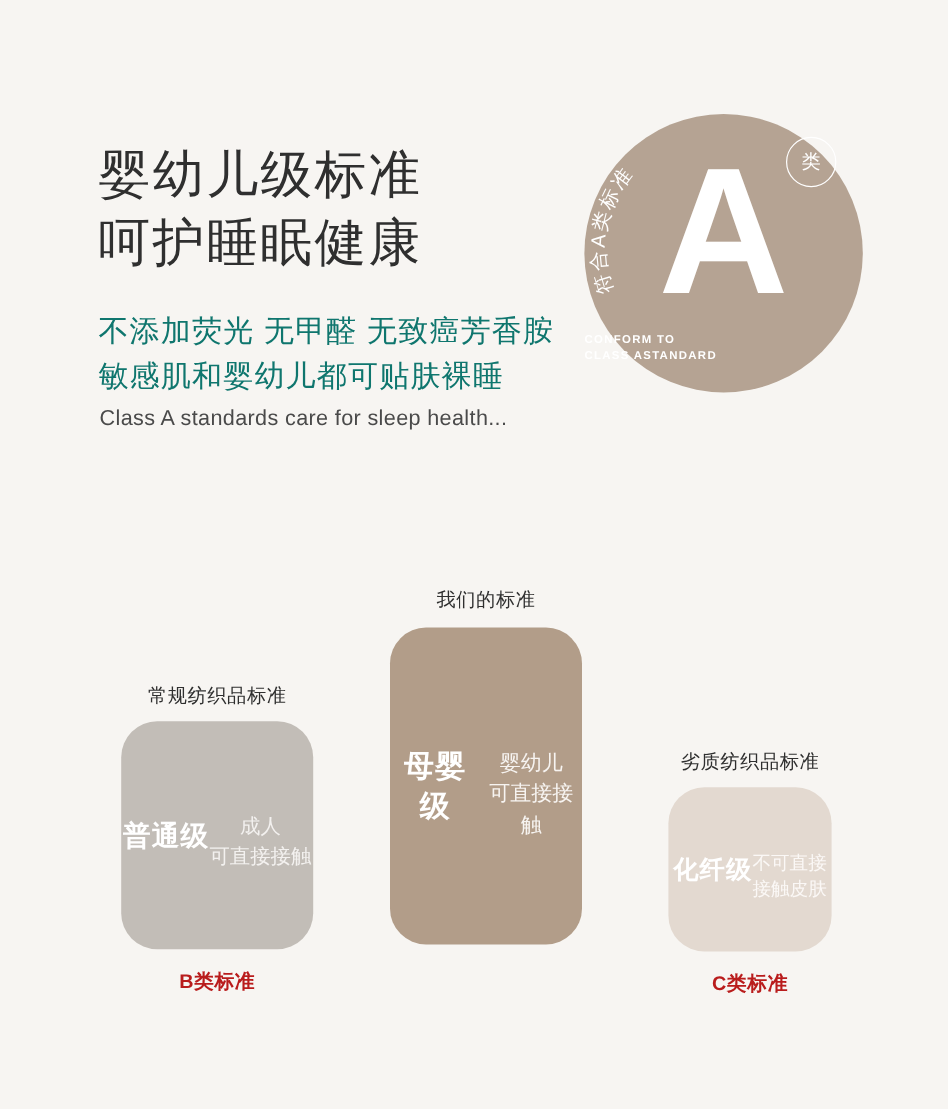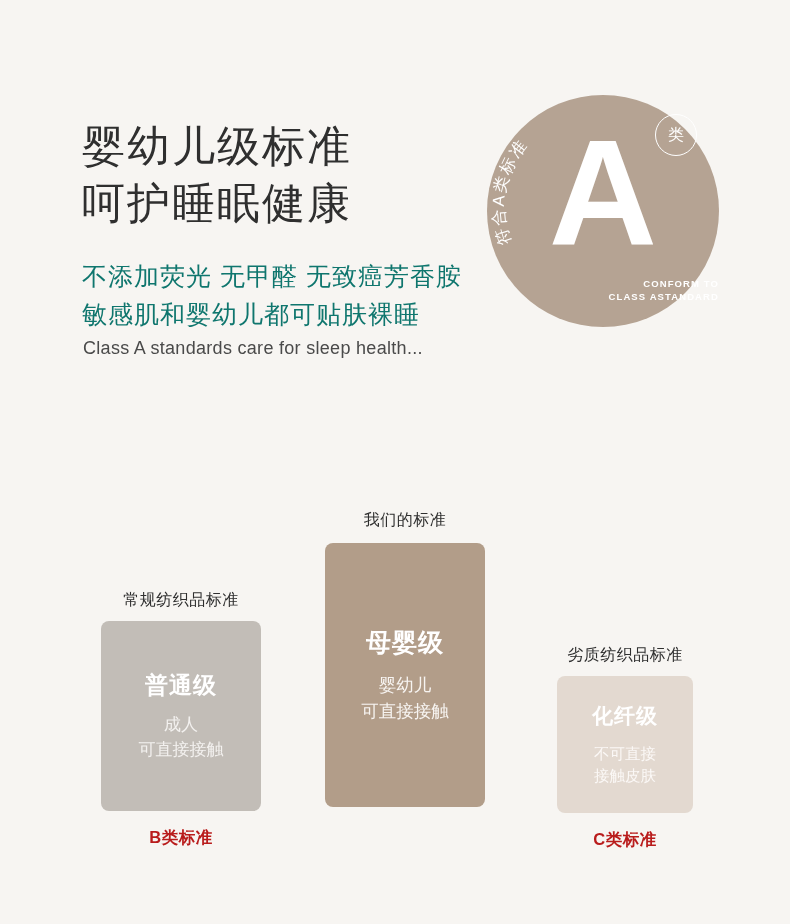--- a/index.html
+++ b/index.html
@@ -74,21 +74,21 @@
     line-height: 150px;
     font-weight: 700;
     color: #ffffff;
     font-family: "Liberation Sans", sans-serif;
   }
   .badge-sub {
     position: absolute;
     left: 0;
     top: 182px;
     width: 232px;
-    text-align: right;
+    text-align: left;
     font-size: 9.5px;
     line-height: 13px;
     font-weight: 700;
     letter-spacing: 1.1px;
     color: #ffffff;
     white-space: pre-line;
   }
   .badge-circle-label {
     position: absolute;
     right: 22px;
@@ -131,26 +131,25 @@
   .col {
     position: absolute;
     text-align: center;
   }
   .col-title {
     font-size: 16px;
     color: #2f2f2f;
     letter-spacing: 0.5px;
     margin-bottom: 10px;
     white-space: nowrap;
-    margin-top: 20px;
   }
   .bar {
-    border-radius: 8px;
+    border-radius: 30px;
     display: flex;
-    flex-direction: column;
+    flex-direction: row;
     align-items: center;
     justify-content: center;
     box-sizing: border-box;
   }
   .bar-grade {
     font-weight: 700;
     letter-spacing: 1px;
   }
   .bar-desc {
     line-height: 1.45;

